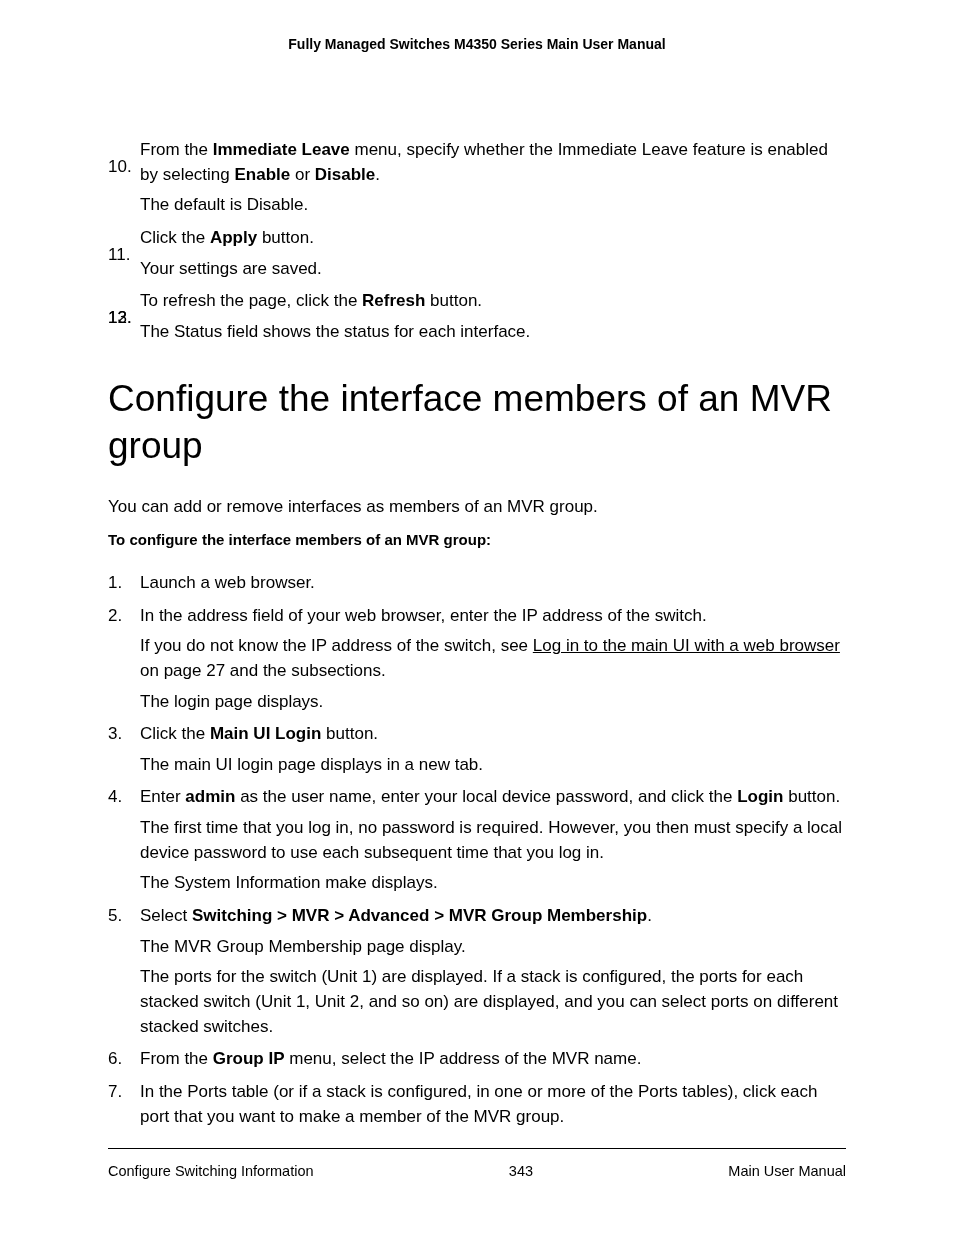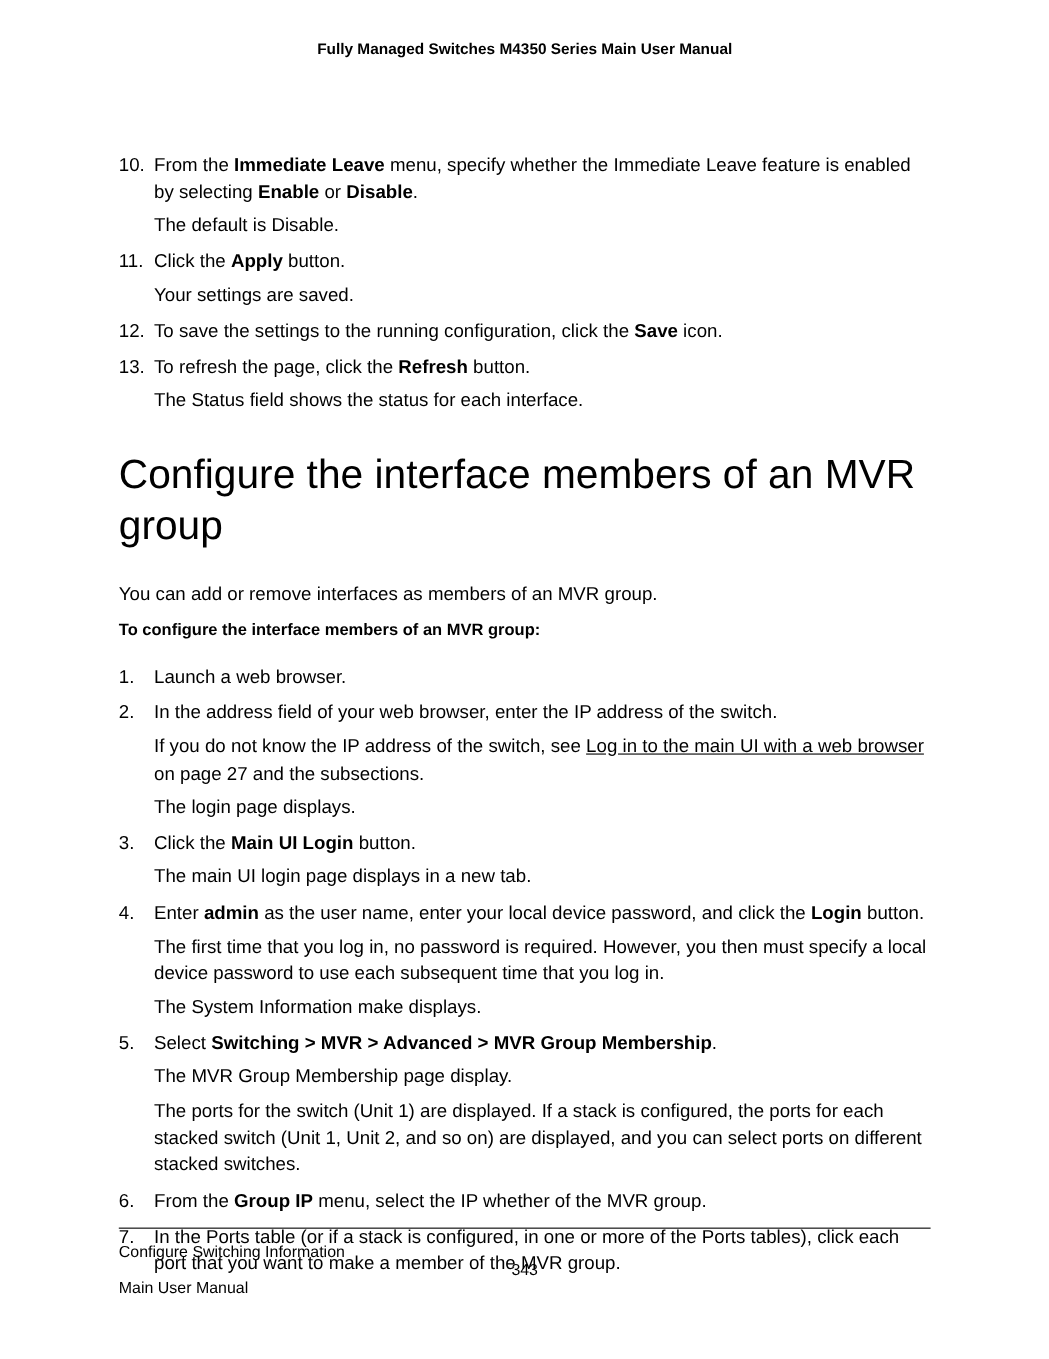--- a/index.html
+++ b/index.html
@@ -27,21 +27,21 @@
       line-height: 1.45;
     }
     .ol-continue > li {
       margin-bottom: 8px;
       padding-left: 32px;
       position: relative;
     }
     .ol-continue > li .num {
       position: absolute;
       left: 0;
-      top: 0;
+      top: 17px;
     }
     .sub-para {
       margin-top: 6px;
       margin-bottom: 4px;
     }
     h1.section-title {
       font-weight: 300;
       font-size: 37px;
       line-height: 1.25;
       margin-top: 32px;
@@ -81,21 +81,20 @@
     .footer {
       position: absolute;
       bottom: 56px;
       left: 108px;
       right: 108px;
       border-top: 1px solid #000;
       padding-top: 14px;
       font-size: 14.5px;
       display: flex;
       justify-content: space-between;
-      flex-direction: column;
     }
     .footer .center { text-align: center; }
   </style>
 </head>
 <body>
 
 <div class="page">
 
   <div class="header-title">Fully Managed Switches M4350 Series Main User Manual</div>
 
@@ -105,21 +104,20 @@
       <span><span>From the </span><b>Immediate Leave</b><span> menu, specify whether the Immediate Leave feature is enabled by selecting </span><b>Enable</b><span> or </span><b>Disable</b><span>.</span></span>
       <div class="sub-para">The default is Disable.</div>
     </li>
     <li>
       <span class="num">11.</span>
       <span><span>Click the </span><b>Apply</b><span> button.</span></span>
       <div class="sub-para">Your settings are saved.</div>
     </li>
     <li>
       <span class="num">12.</span>
-      <span><span>To save the settings to the running configuration, click the </span><b>Save</b><span> icon.</span></span>
     </li>
     <li>
       <span class="num">13.</span>
       <span><span>To refresh the page, click the </span><b>Refresh</b><span> button.</span></span>
       <div class="sub-para">The Status field shows the status for each interface.</div>
     </li>
   </ol>
 
   <h1 class="section-title">Configure the interface members of an MVR group</h1>
 
@@ -152,21 +150,21 @@
       <div class="sub-para">The System Information make displays.</div>
     </li>
     <li>
       <span class="num">5.</span>
       <span><span>Select </span><b>Switching &gt; MVR &gt; Advanced &gt; MVR Group Membership</b><span>.</span></span>
       <div class="sub-para">The MVR Group Membership page display.</div>
       <div class="sub-para">The ports for the switch (Unit 1) are displayed. If a stack is configured, the ports for each stacked switch (Unit 1, Unit 2, and so on) are displayed, and you can select ports on different stacked switches.</div>
     </li>
     <li>
       <span class="num">6.</span>
-      <span><span>From the </span><b>Group IP</b><span> menu, select the IP whether of the MVR group.</span></span>
+      <span><span>From the </span><b>Group IP</b><span> menu, select the IP address of the MVR name.</span></span>
     </li>
     <li>
       <span class="num">7.</span>
       <span>In the Ports table (or if a stack is configured, in one or more of the Ports tables), click each port that you want to make a member of the MVR group.</span>
     </li>
   </ol>
 
 </div>
 
 <div class="footer">

